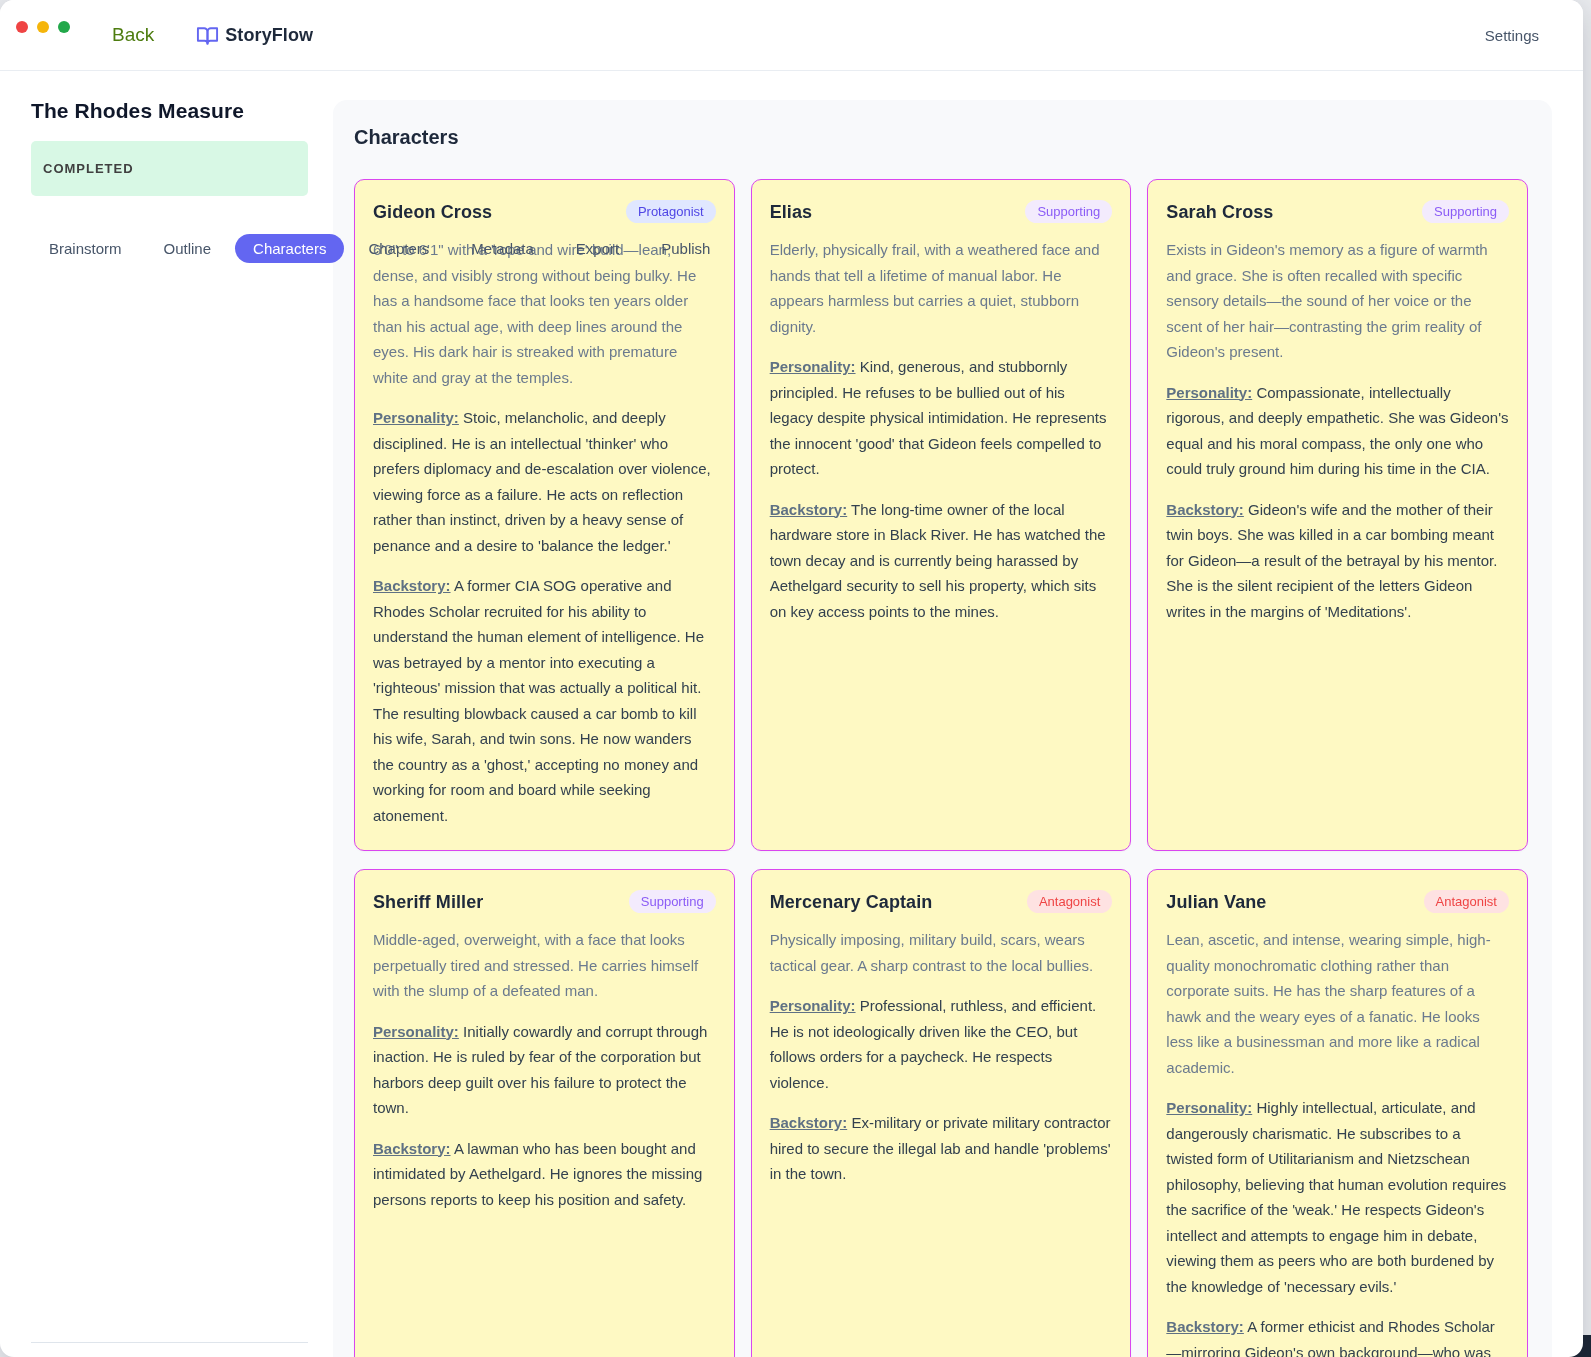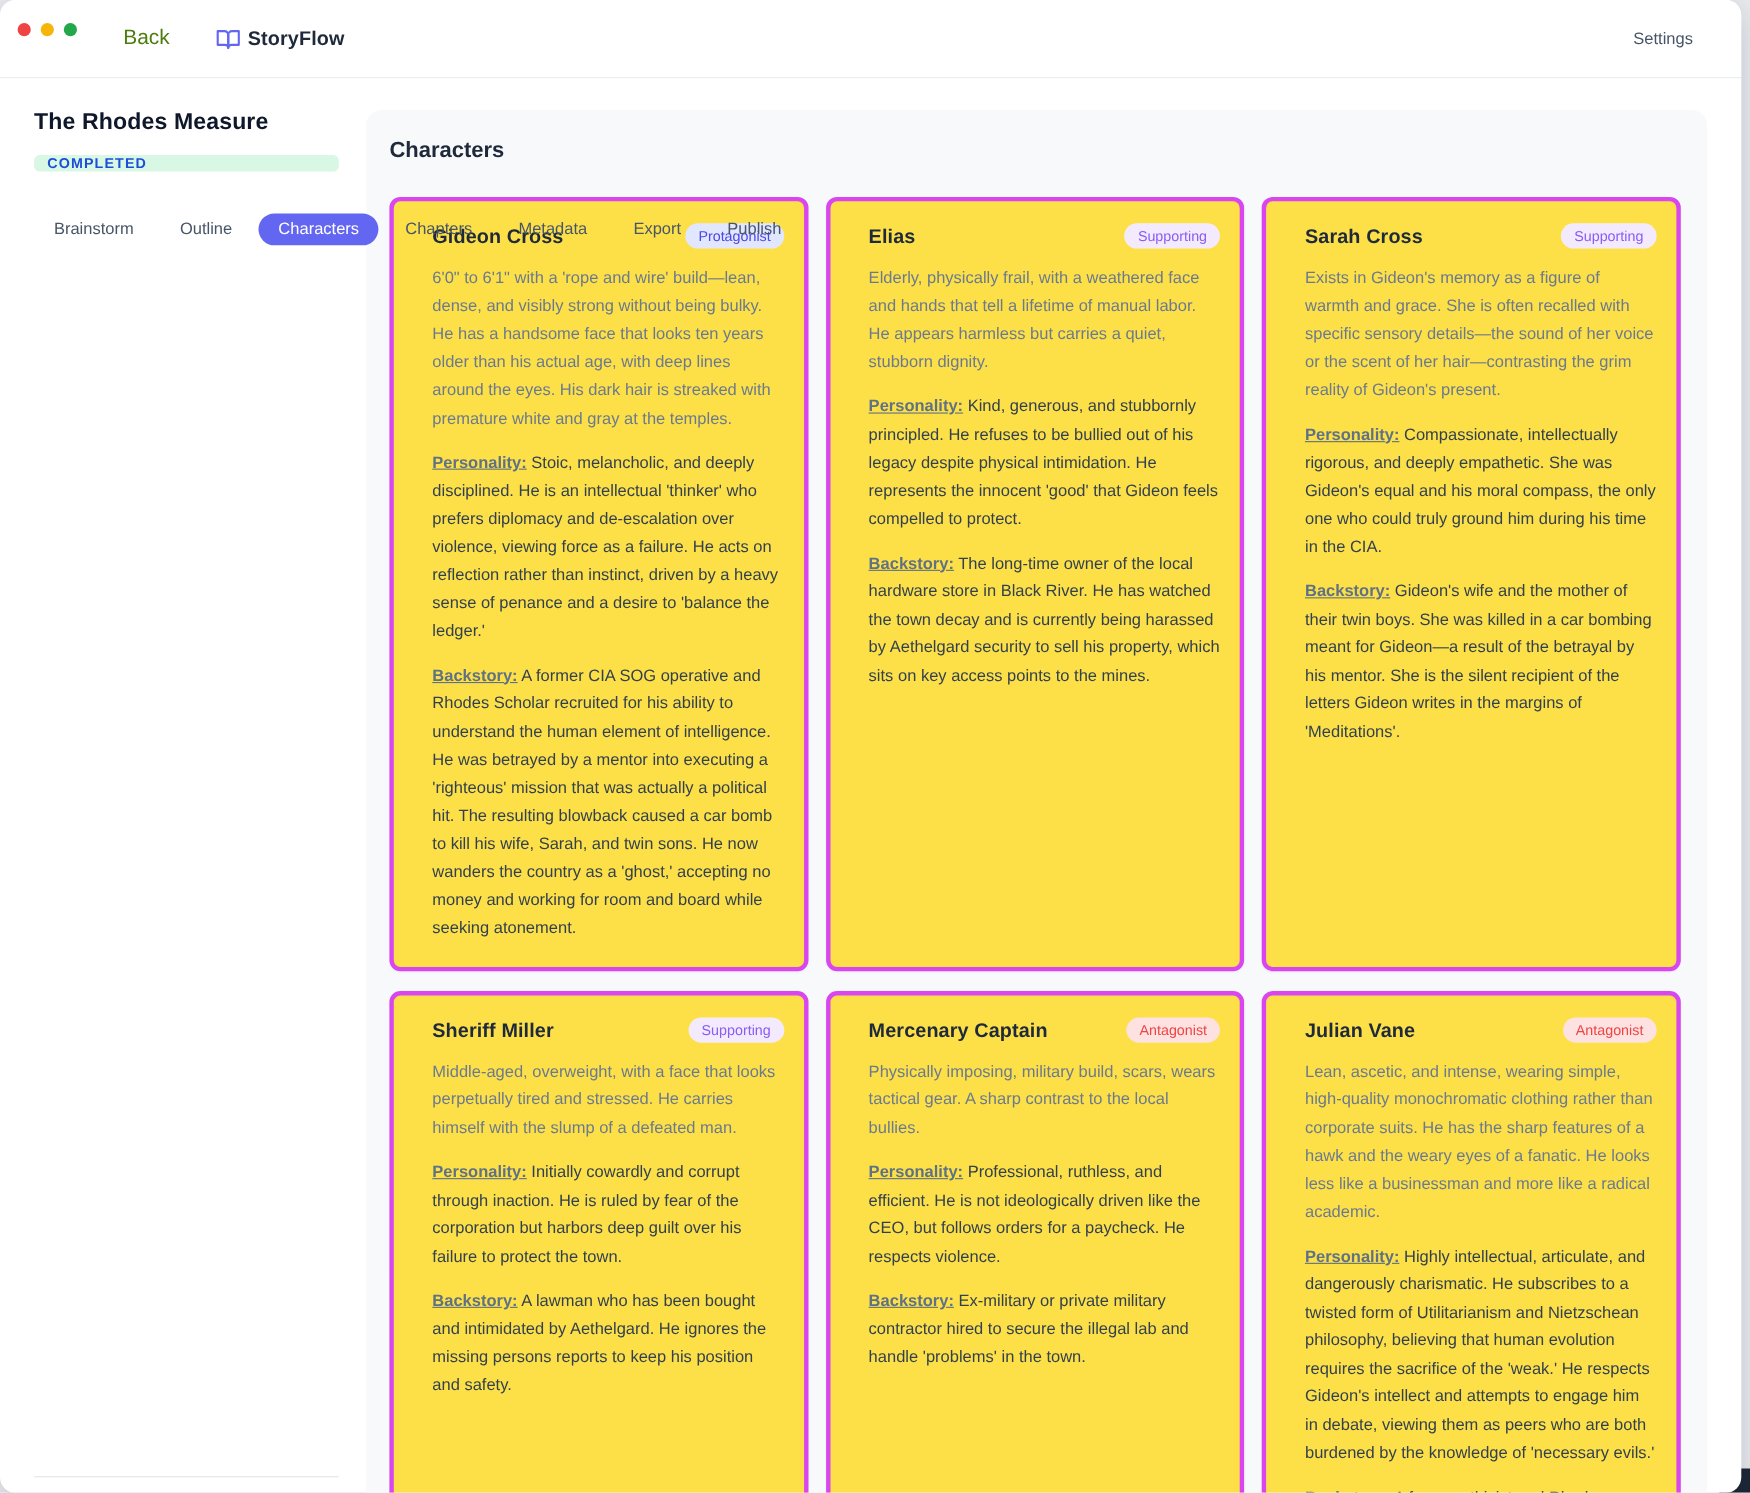--- a/index.html
+++ b/index.html
@@ -33,22 +33,22 @@
   .brand svg { width:23px; height:23px; }
   .brand-name { font-size:18px; font-weight:bold; color:#1e293b; letter-spacing:.1px; }
   .topbar-spacer { flex:1; }
   .settings-btn { color:#475569; font-size:15px; cursor:pointer; }
 
   
   .content { display:flex; align-items:flex-start; }
   .sidebar { width:333px; flex:none; padding:28px 25px 0 31px; position:relative; height:1286px; }
   .project-title { font-size:21px; font-weight:bold; color:#0f172a; margin-bottom:18px; letter-spacing:.1px; }
   .status-badge {
-    background:#d8f8e5; color:#1d4ed8; font-size:13px; font-weight:bold;
-    letter-spacing:1px; border-radius:5px; padding:0 12px; display:block;
+    background:#d8f8e5; color:#404040; font-size:13px; font-weight:bold;
+    letter-spacing:1px; border-radius:5px; padding:20px 12px; display:block;
   }
   .nav { margin-top:38px; display:flex; flex-direction:row; gap:6px; }
   .nav-item {
     font-size:15px; color:#475569; padding:6px 18px; border-radius:15px;
     cursor:pointer; line-height:17px;
   }
   .nav-item.active { background:#6366f1; color:#ffffff; }
   .sidebar-divider {
     position:absolute; left:31px; right:25px; bottom:14px;
     height:1px; background:#dfe5ec;
@@ -58,22 +58,22 @@
   .panel {
     margin-top:29px; width:1219px; min-height:1238px;
     background:#f8f9fb; border-radius:14px;
     padding:26px 24px 28px 21px;
   }
   .panel-heading { font-size:20px; font-weight:bold; color:#1e293b; margin-bottom:30px; }
   .cards-grid {
     display:grid; grid-template-columns:repeat(3, 1fr); gap:18px 16px;
   }
   .card {
-    background:#fde047; border:4px solid #d946ef; border-radius:10px;
-    padding:20px 18px 22px 35px;
+    background:#fef9c3; border:1px solid #d946ef; border-radius:10px;
+    padding:20px 18px 22px 18px;
     box-shadow:0 1px 2px rgba(15,23,42,.03);
   }
   .card-head { display:flex; align-items:flex-start; justify-content:space-between; margin-bottom:14px; }
   .card-title { font-size:18px; font-weight:bold; color:#1e293b; letter-spacing:.1px; padding-top:2px; }
   .role-badge {
     font-size:13px; padding:4px 12px; border-radius:12px; white-space:nowrap; flex:none; margin-left:10px;
   }
   .role-badge[data-role="protagonist"]{ background:#e0e7ff; color:#4f46e5; }
   .role-badge[data-role="supporting"]{ background:#f3ebfd; color:#8b5cf6; }
   .role-badge[data-role="antagonist"]{ background:#fee2e2; color:#ef4444; }

